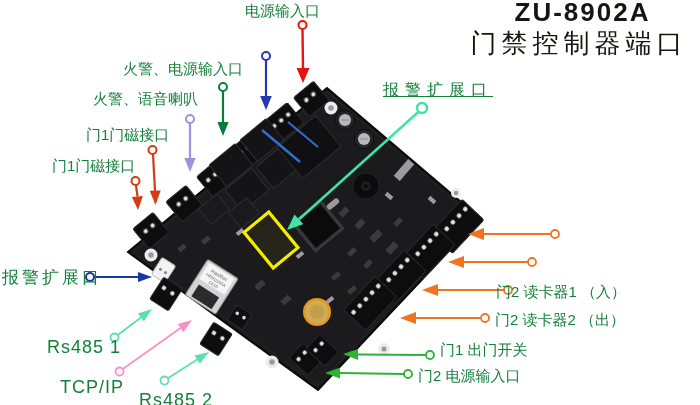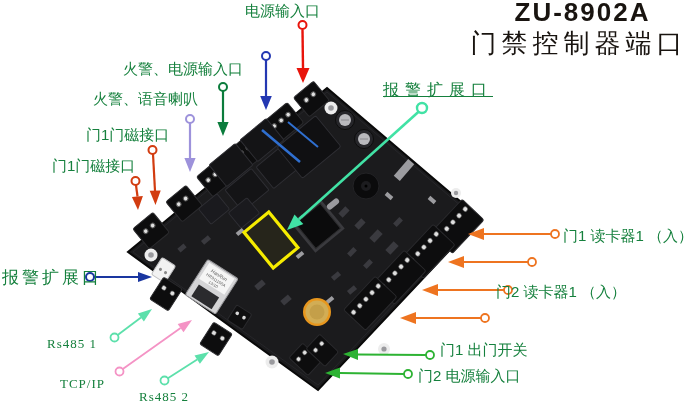--- a/index.html
+++ b/index.html
@@ -2,21 +2,21 @@
 <html><head>
 <meta charset="utf-8">
 <style>
   html,body{margin:0;padding:0;background:#fff;}
   .stage{position:relative;width:700px;height:405px;background:#ffffff;overflow:hidden;
          font-family:"Liberation Sans","DejaVu Sans",sans-serif;}
   svg{position:absolute;left:0;top:0;}
   .lbl{position:absolute;color:#15803d;font-size:15px;line-height:1.15;white-space:nowrap;}
   .lbl-big{font-size:17px;letter-spacing:3px;}
   .lbl-spread{font-size:16px;letter-spacing:6px;text-decoration:underline;}
-  .mono{font-family:Liberation Serif, serif;font-size:13px;letter-spacing:1px;}
+  .mono{font-family:Liberation Sans, sans-serif;font-size:18px;letter-spacing:1px;}
   .title-model{position:absolute;left:455px;top:-3px;width:255px;text-align:center;
                font-size:26px;letter-spacing:2px;font-weight:600;color:#191410;}
   .title-sub{position:absolute;left:449px;top:26px;width:260px;text-align:center;
              font-size:26px;letter-spacing:5px;font-weight:500;color:#191410;}
 </style>
 </head>
 <body>
 
 <div class="stage">
 
@@ -391,17 +391,17 @@
   <div class="lbl" style="left:245px;top:2px">电源输入口</div>
   <div class="lbl" style="left:123px;top:60px">火警、电源输入口</div>
   <div class="lbl" style="left:93px;top:90px">火警、语音喇叭</div>
   <div class="lbl" style="left:86px;top:126px">门1门磁接口</div>
   <div class="lbl" style="left:52px;top:157px">门1门磁接口</div>
   <div class="lbl lbl-big" style="left:2px;top:268px">报警扩展口</div>
   <div class="lbl mono" style="left:47px;top:337px">Rs485 1</div>
   <div class="lbl mono" style="left:60px;top:377px">TCP/IP</div>
   <div class="lbl mono" style="left:139px;top:390px">Rs485 2</div>
   <div class="lbl lbl-spread" style="left:383px;top:81px">报警扩展口</div>
-  <div class="lbl" style="left:563px;top:227px">门1 读卡器1 （入）</div>
   <div class="lbl" style="left:496px;top:283px">门2 读卡器1 （入）</div>
+  <div class="lbl" style="left:495px;top:311px">门2 读卡器2 （出）</div>
   <div class="lbl" style="left:440px;top:341px">门1 出门开关</div>
   <div class="lbl" style="left:418px;top:367px">门2 电源输入口</div>
 </div>
 
 </body></html>

